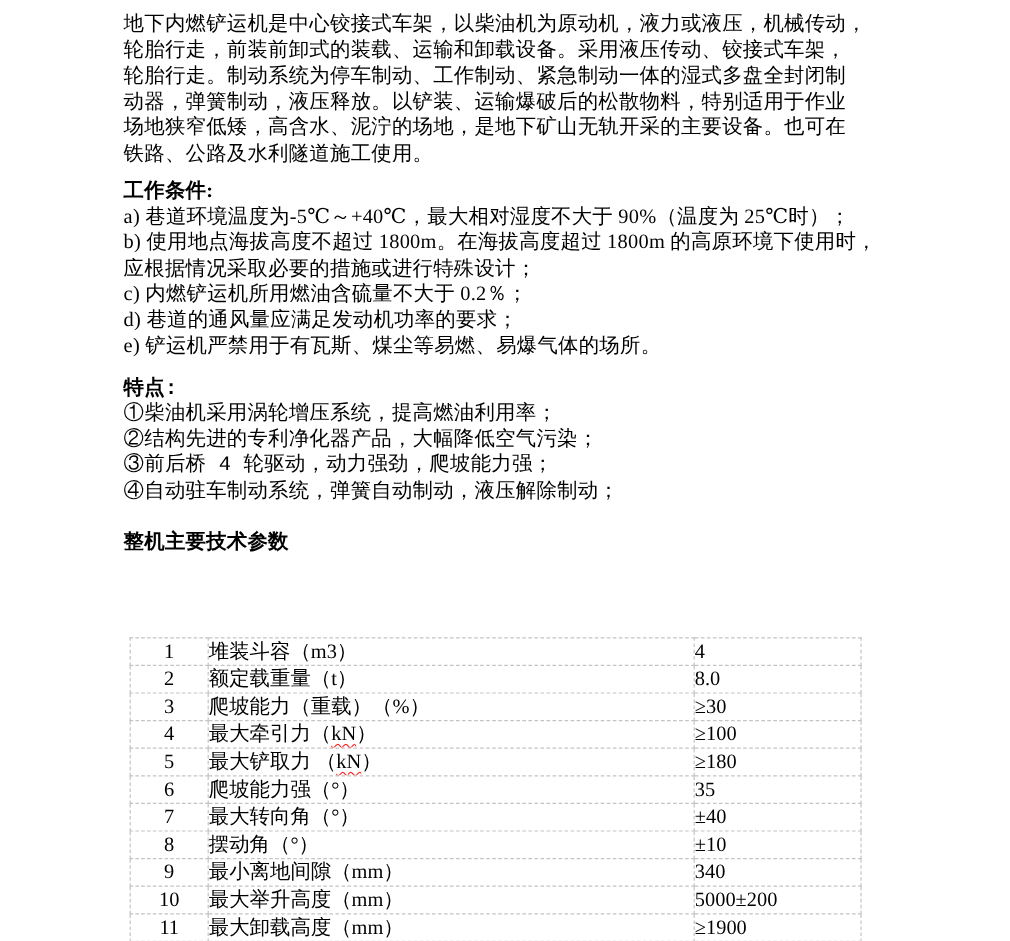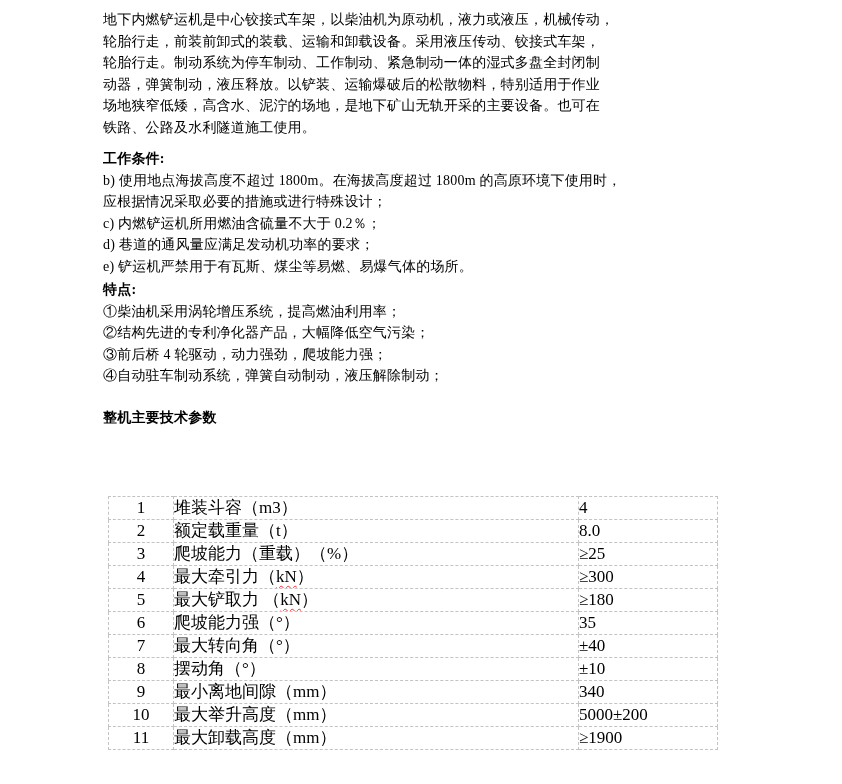--- a/index.html
+++ b/index.html
@@ -12,30 +12,30 @@
     height: 784px;
     overflow: hidden;
     font-family: "Liberation Serif", "DejaVu Serif", serif;
     color: #000000;
   }
   .doc {
     padding: 9px 0 0 103px;
     width: 660px;
   }
   .line {
-    font-size: 14px;
+    font-size: 17px;
     line-height: 21.5px;
     white-space: nowrap;
     letter-spacing: 0.2px;
   }
   .heading {
     font-weight: bold;
   }
   .sec-work { margin-top: 10px; }
-  .sec-feat { margin-top: 2px; }
+  .sec-feat { margin-top: 15px; font-family: Liberation Mono, monospace; }
   .params-title { margin-top: 20px; }
 
   table.techtable {
     border-collapse: collapse;
     table-layout: fixed;
     margin: 68px 0 0 5px;
     width: 609px;
   }
   table.techtable td {
     border: 1px dashed #c3c3c3;
@@ -70,20 +70,21 @@
     <div class="line">地下内燃铲运机是中心铰接式车架，以柴油机为原动机，液力或液压，机械传动，</div>
     <div class="line">轮胎行走，前装前卸式的装载、运输和卸载设备。采用液压传动、铰接式车架，</div>
     <div class="line">轮胎行走。制动系统为停车制动、工作制动、紧急制动一体的湿式多盘全封闭制</div>
     <div class="line">动器，弹簧制动，液压释放。以铲装、运输爆破后的松散物料，特别适用于作业</div>
     <div class="line">场地狭窄低矮，高含水、泥泞的场地，是地下矿山无轨开采的主要设备。也可在</div>
     <div class="line">铁路、公路及水利隧道施工使用。</div>
   </div>
 
   <div class="sec-work">
     <div class="line heading">工作条件:</div>
+    <div class="line">a) 巷道环境温度为-5℃～+40℃，最大相对湿度不大于 90%（温度为 25℃时）；</div>
     <div class="line">b) 使用地点海拔高度不超过 1800m。在海拔高度超过 1800m 的高原环境下使用时，</div>
     <div class="line">应根据情况采取必要的措施或进行特殊设计；</div>
     <div class="line">c) 内燃铲运机所用燃油含硫量不大于 0.2％；</div>
     <div class="line">d) 巷道的通风量应满足发动机功率的要求；</div>
     <div class="line">e) 铲运机严禁用于有瓦斯、煤尘等易燃、易爆气体的场所。</div>
   </div>
 
   <div class="sec-feat">
     <div class="line heading">特点:</div>
     <div class="line">①柴油机采用涡轮增压系统，提高燃油利用率；</div>
@@ -107,26 +108,26 @@
         <td class="val">4</td>
       </tr>
       <tr>
         <td class="num">2</td>
         <td class="name">额定载重量（t）</td>
         <td class="val">8.0</td>
       </tr>
       <tr>
         <td class="num">3</td>
         <td class="name">爬坡能力（重载）（%）</td>
-        <td class="val">≥25</td>
+        <td class="val">≥30</td>
       </tr>
       <tr>
         <td class="num">4</td>
         <td class="name"><span>最大牵引力（</span><span class="squiggle">kN</span><span>）</span></td>
-        <td class="val">≥300</td>
+        <td class="val">≥100</td>
       </tr>
       <tr>
         <td class="num">5</td>
         <td class="name"><span>最大铲取力 （</span><span class="squiggle">kN</span><span>）</span></td>
         <td class="val">≥180</td>
       </tr>
       <tr>
         <td class="num">6</td>
         <td class="name">爬坡能力强（°）</td>
         <td class="val">35</td>

